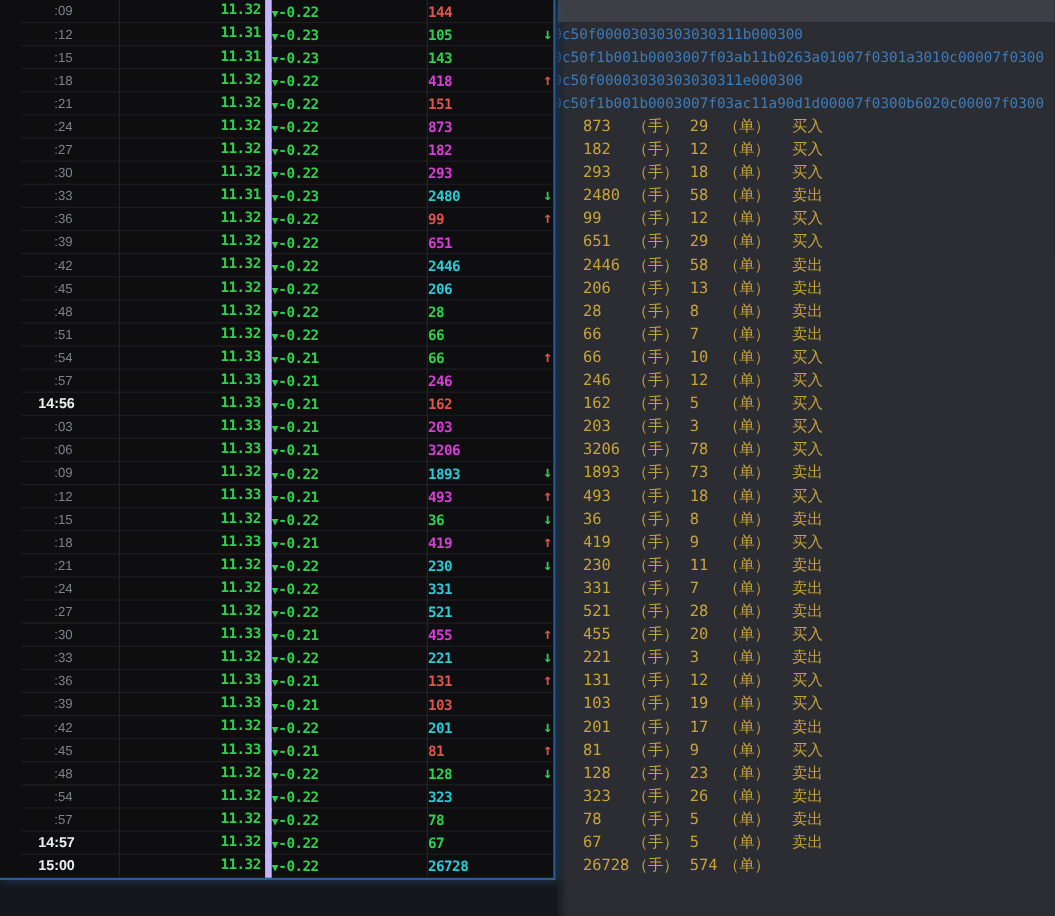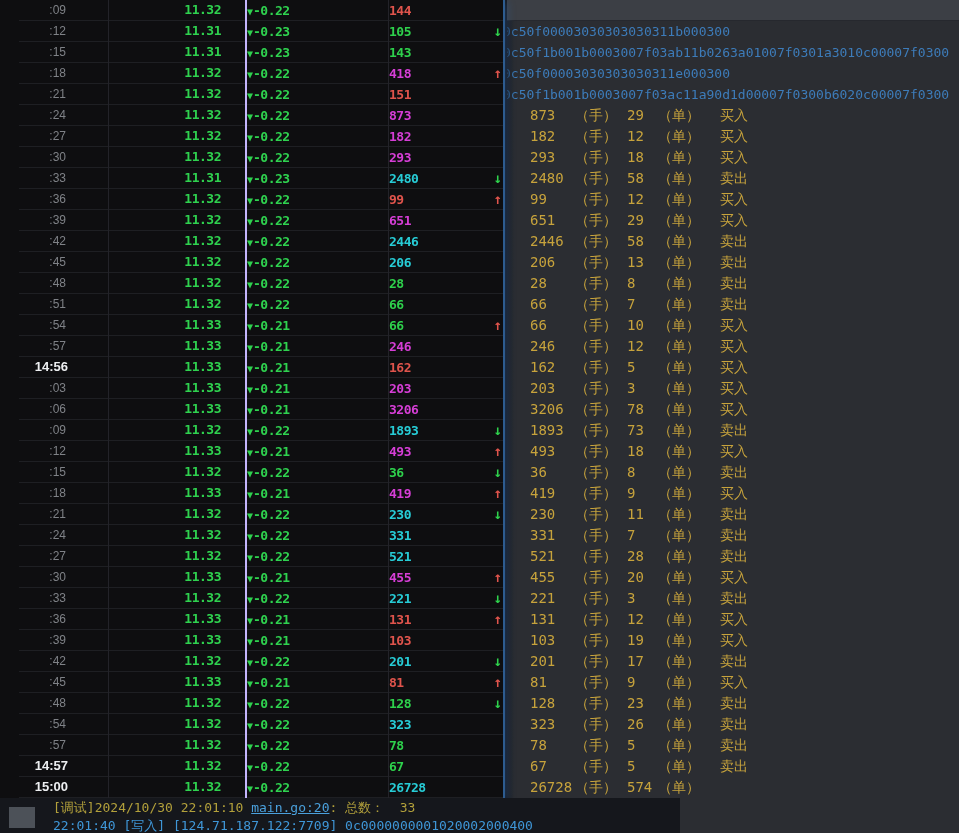--- a/index.html
+++ b/index.html
@@ -9,21 +9,21 @@
   .tape-panel{position:absolute;left:0;top:0;width:505px;height:800px;background:#0e0e10;
     border-right:2px solid #2d5c90;border-bottom:2px solid #2d5c90;box-sizing:border-box;
     box-shadow:2px 2px 8px rgba(45,95,160,.45);z-index:3;overflow:hidden;}
   .tape-row{display:grid;grid-template-columns:90px 138px 142px 1fr;height:21px;line-height:20px;
     border-bottom:1px solid #1e1f23;box-sizing:border-box;margin-left:19px;}
   .tape-row>span{box-sizing:border-box;display:block;}
   .t-time{color:#7f8287;font-family:"Liberation Sans",sans-serif;font-size:12px;text-align:right;
     padding-right:42px;border-right:1px solid #232329;}
   .t-time.bold{color:#edeff1;font-weight:bold;font-size:13px;padding-right:40px;}
   .t-price{color:var(--price_green);font-weight:bold;font-size:13px;letter-spacing:-.5px;
-    text-align:right;padding-right:24px;border-right:2px solid #c4b5fd;}
+    text-align:right;padding-right:4px;border-right:6px solid #c4b5fd;}
   .t-change{display:flex;justify-content:flex-end;align-items:center;gap:7px;padding-right:21px;
     border-right:1px solid #232329;}
   .tri{color:var(--price_green);font-size:10px;line-height:20px;}
   .chg{color:var(--price_green);font-weight:bold;font-size:13px;letter-spacing:-.5px;}
   .t-volcell{position:relative;}
   .t-vol{text-align:right;padding-right:18px;font-weight:bold;font-size:13px;letter-spacing:-.5px;}
   .c-red{color:var(--up_red);}  .c-green{color:var(--down_green);}
   .c-magenta{color:var(--magenta);}  .c-cyan{color:var(--cyan);}
   .arrow{position:absolute;right:1px;top:0;font-weight:bold;font-size:14px;line-height:20px;}
   .arrow.up{color:var(--up_red);}  .arrow.down{color:var(--down_green);}
@@ -520,19 +520,14 @@
         <div class="trade-row" style="top: 777px;">
           <span class="td-vol">26728</span>
           <span class="td-hand">（手）</span>
           <span class="td-orders">574</span>
           <span class="td-unit">（单）</span>
           <span class="td-side"></span>
         </div>
       </div>
   </div>
 
-  <div class="log-panel">
-    <div class="scroll-corner"></div>
-    <div class="log-line log-debug"><span>[调试]2024/10/30 22:01:10 </span><span class="loglink">main.go:20</span><span>: 总数：  33</span></div>
-    <div class="log-line log-write">22:01:40 [写入] [124.71.187.122:7709] 0c0000000001020002000400</div>
-  </div>
 
 </div>
 
 </body></html>

